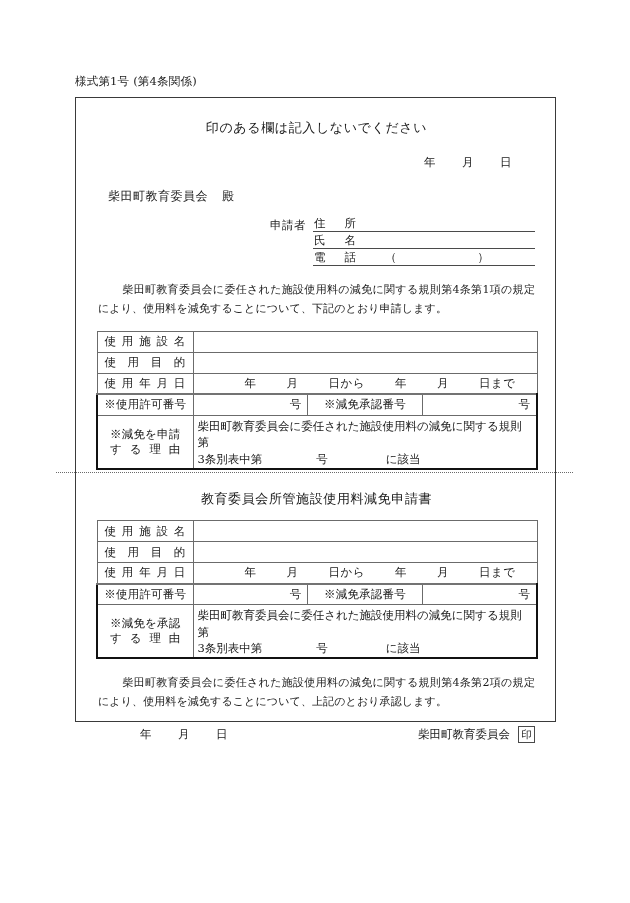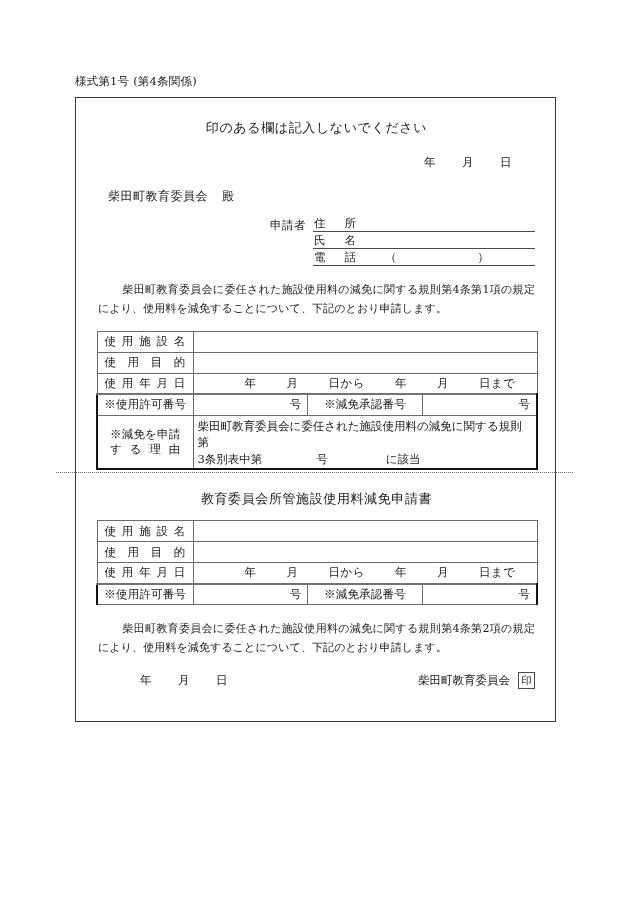--- a/index.html
+++ b/index.html
@@ -367,24 +367,41 @@
         <tr class="thick-top">
           <td class="label">※使用許可番号</td>
           <td class="num-cell">
             <span>号</span>
           </td>
           <td class="approve-label">※減免承認番号</td>
           <td class="num-cell">
             <span>号</span>
           </td>
         </tr>
+        <tr class="thick-bot">
+          <td class="label">
+            <div>※減免を承認</div>
+            <div class="spread" style="padding:0 8px;">
+                  <span>す</span>
+                  <span>る</span>
+                  <span>理</span>
+                  <span>由</span>
+                </div>
+          </td>
+          <td colspan="3" class="reason">
+            <div>柴田町教育委員会に委任された施設使用料の減免に関する規則第</div>
+            <div class="l2">
+              <span>3条別表中第</span><span class="sp1"></span><span>号</span><span class="sp2"></span><span>に該当</span>
+            </div>
+          </td>
+        </tr>
       </tbody>
         </table>
 
-      <div class="para indent">　柴田町教育委員会に委任された施設使用料の減免に関する規則第4条第2項の規定により、使用料を減免することについて、下記のとおり申請します。</div>
+      <div class="para indent">　柴田町教育委員会に委任された施設使用料の減免に関する規則第4条第2項の規定により、使用料を減免することについて、上記のとおり承認します。</div>
 
       <div class="sign-line">
         <span class="sign-date">
           <span>年</span><span class="gap"></span><span>月</span><span class="gap"></span><span>日</span>
         </span>
         <span class="sign-org">
           <span>柴田町教育委員会</span>
           <span class="seal-box">印</span>
         </span>
       </div>

